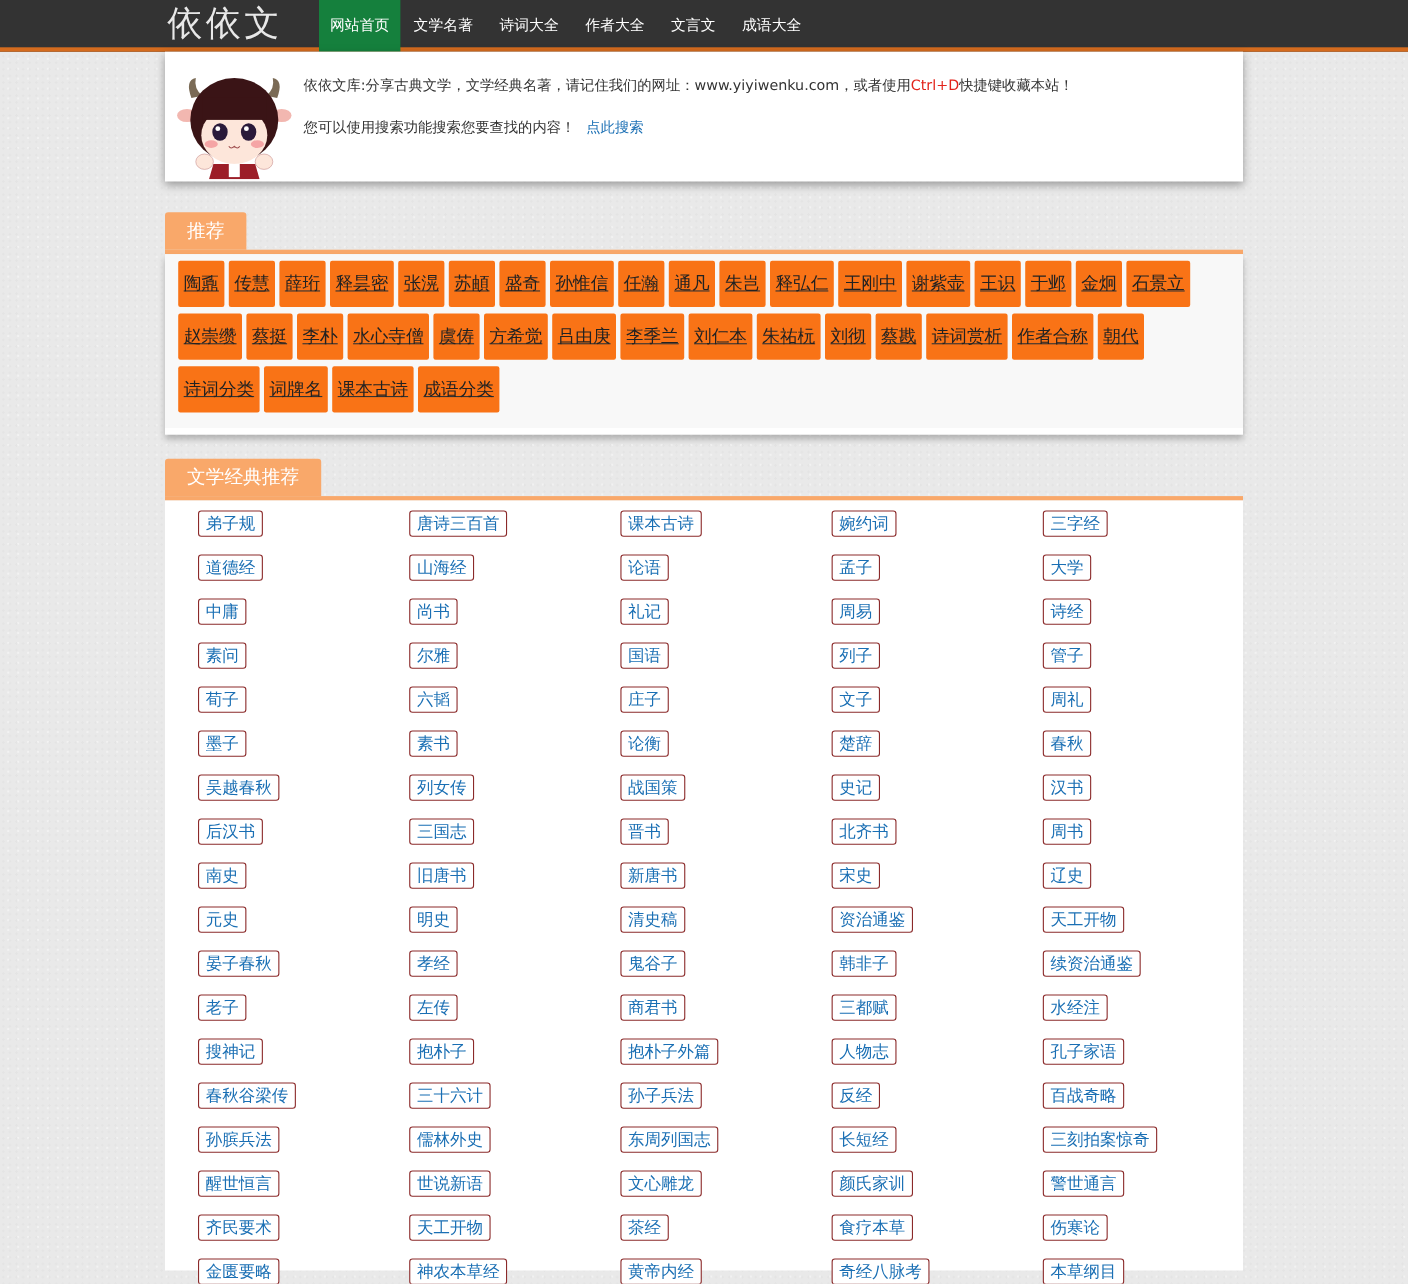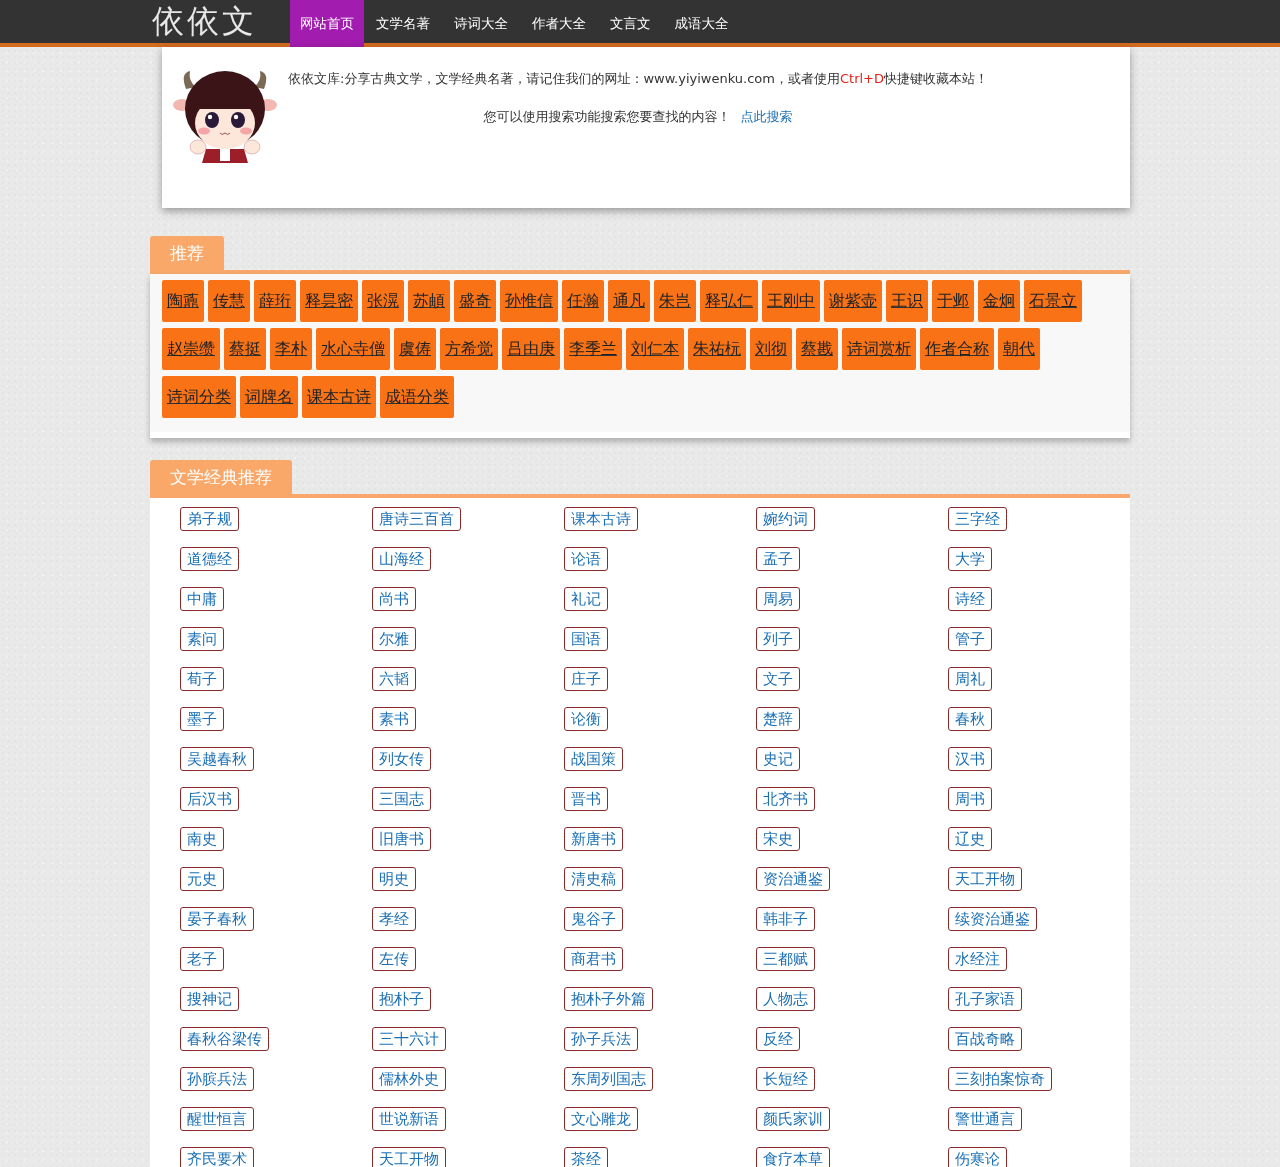--- a/index.html
+++ b/index.html
@@ -41,42 +41,41 @@
   .nav { display: flex; height: 43px; }
   .nav a {
     display: block;
     color: #fff;
     font-size: 13.5px;
     line-height: 46px;
     padding: 0 12px;
     text-decoration: none;
     height: 47px;
   }
-  .nav a.active { background: #a21caf; padding: 0 10px; }
+  .nav a.active { background: #15803d; padding: 0 10px; }
 
   
   .container { width: 980px; margin: 0 auto; }
   .intro {
     background: #fff;
     margin-top: 0;
-    height: 161px;
+    height: 118px;
     box-shadow: 0 3px 8px rgba(0,0,0,0.35);
     display: flex;
     padding: 20px 10px 0 10px;
     position: relative;
-    margin-left: 12px;
   }
   .avatar {
     width: 106px; height: 96px;
     position: relative;
     flex-shrink: 0;
   }
   .intro-text { padding-left: 10px; padding-top: 3px; font-size: 13px; }
   .intro-text p { line-height: 18px; }
-  .intro-text p.second { margin-top: 20px; text-align: center; }
+  .intro-text p.second { margin-top: 20px; }
   .hl-red { color: #e2231a; }
   .link-blue { color: #1a6fb4; margin-left: 10px; text-decoration: none; }
 
   
   .section { margin-top: 28px; position: relative; text-decoration: underline; }
   .section-tab {
     display: inline-block;
     background: #f9a86a;
     color: #fff;
     font-size: 17px;

